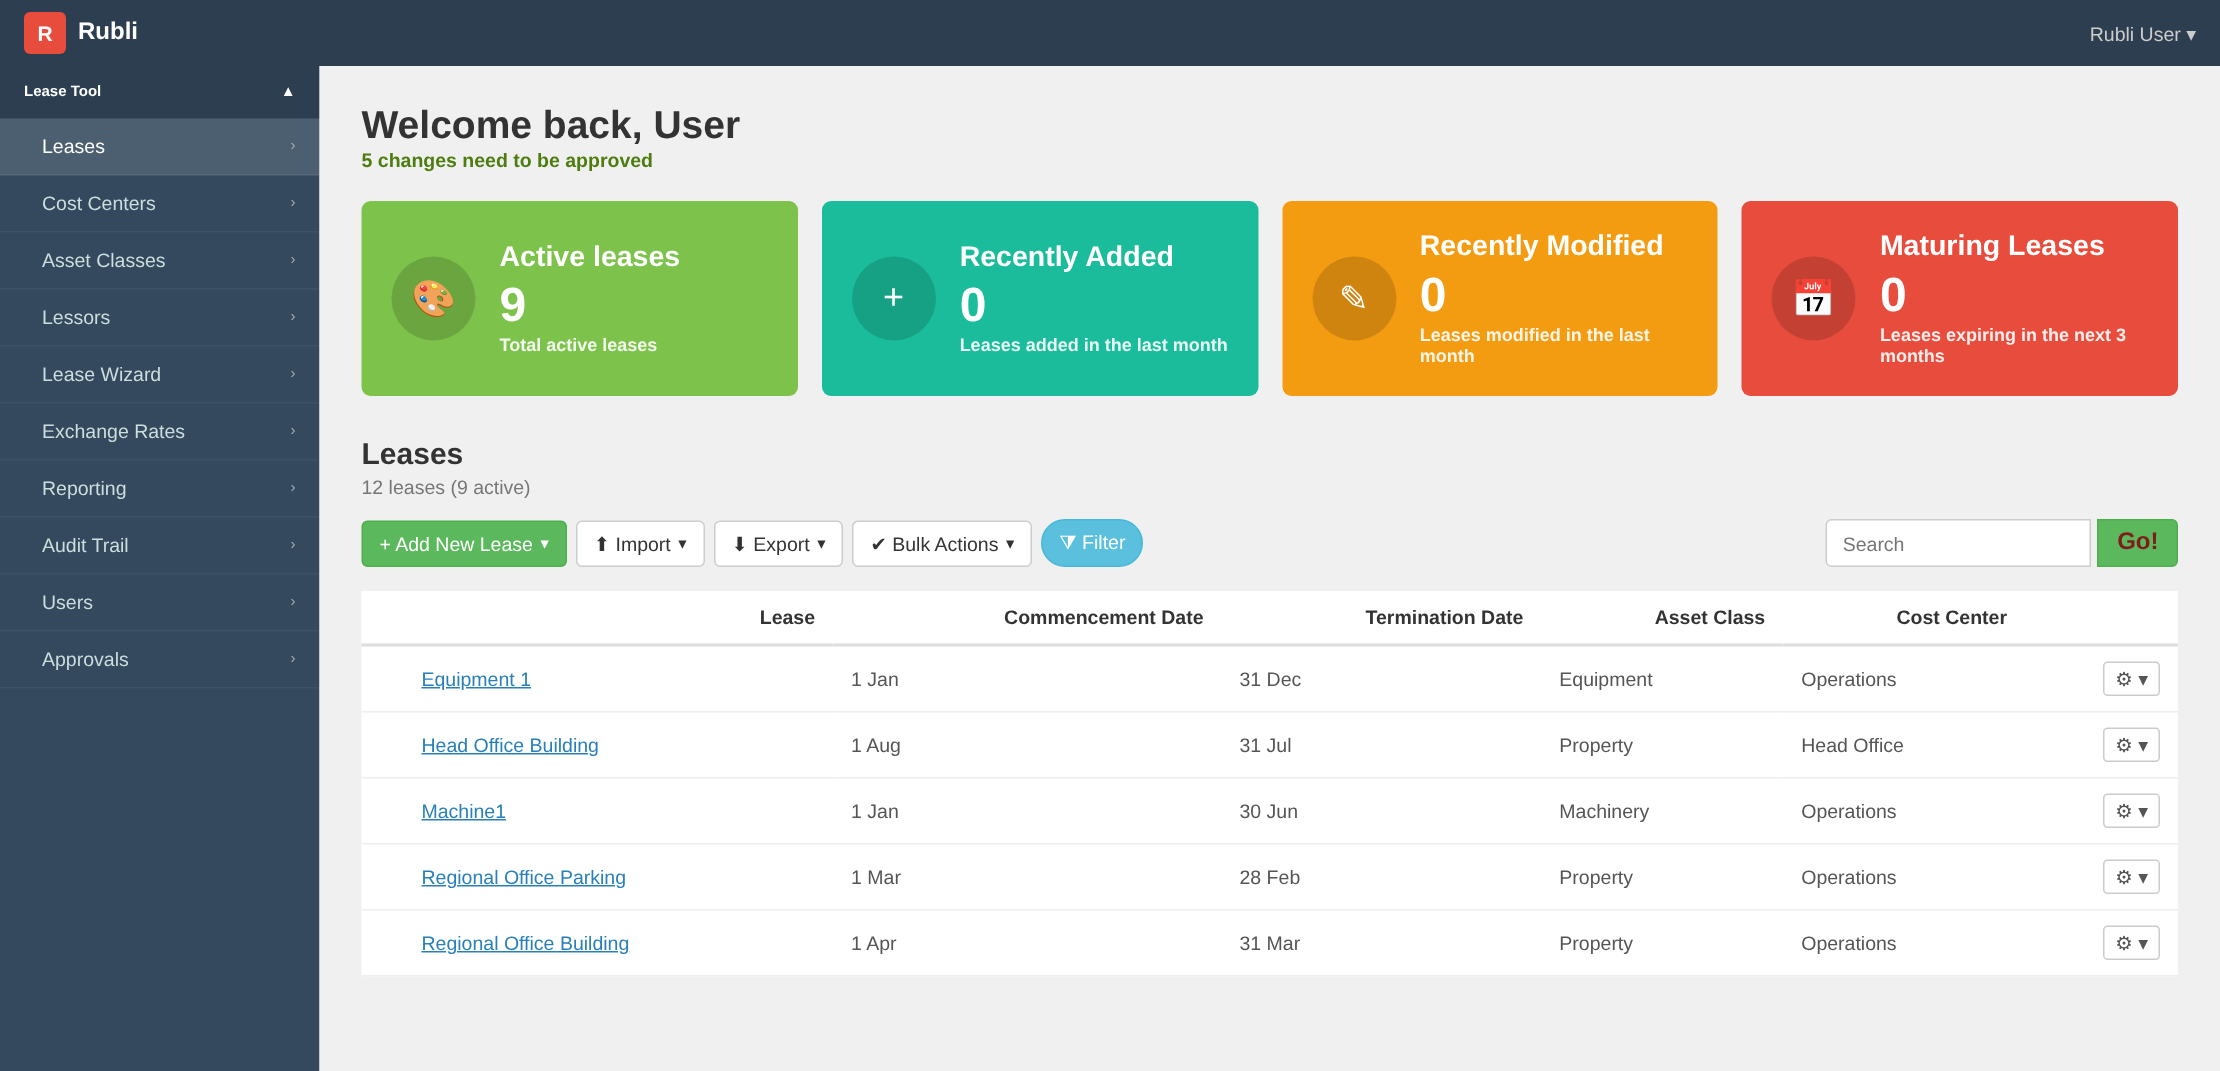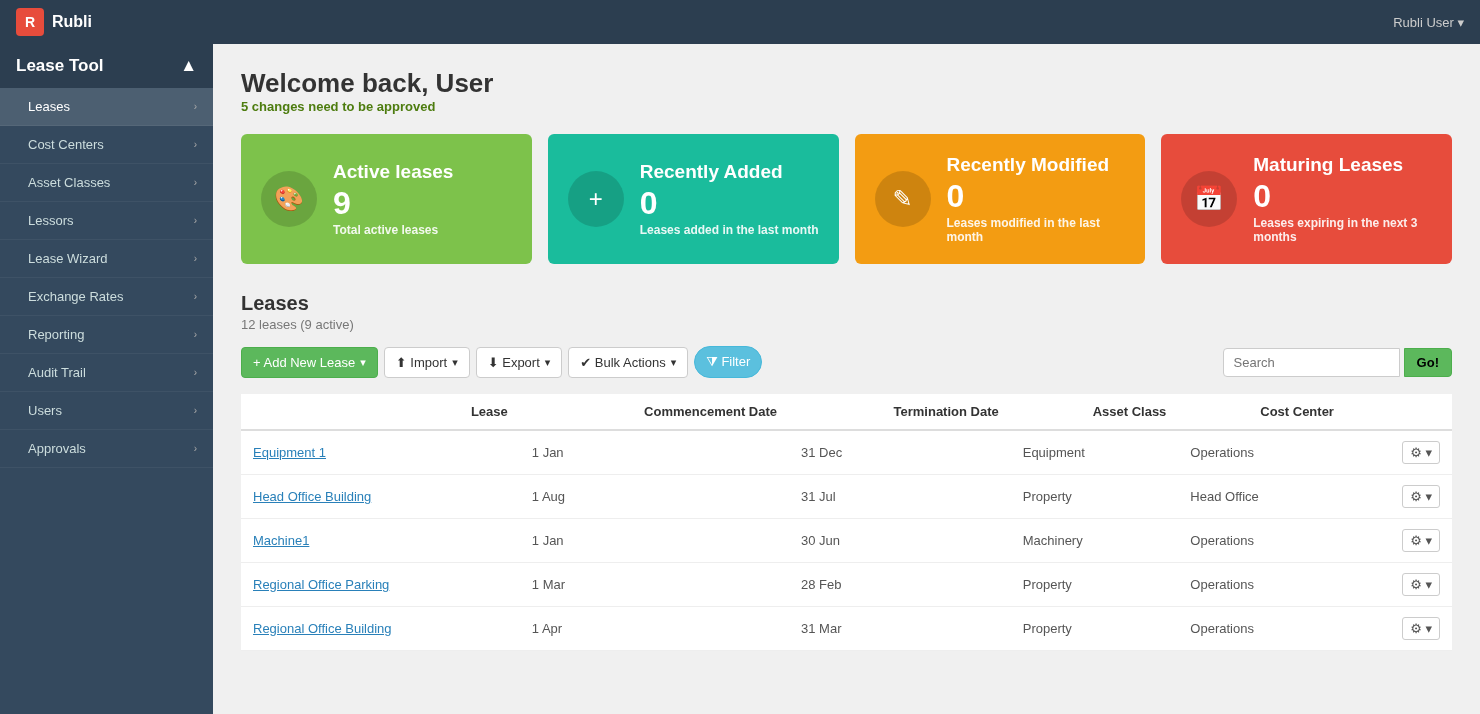--- a/index.html
+++ b/index.html
@@ -56,21 +56,21 @@
     }
     .sidebar-section {
       padding: 0;
     }
     .sidebar-header {
       background: #2c3e50;
       padding: 12px 16px;
       display: flex;
       align-items: flex-end;
       justify-content: space-between;
-      font-size: 17px;
+      font-size: 10px;
       font-weight: 600;
       color: white;
     }
     .sidebar-item {
       padding: 11px 16px 11px 28px;
       font-size: 13px;
       color: #cdd;
       cursor: pointer;
       display: flex;
       align-items: center;
@@ -218,25 +218,25 @@
     .search-input {
       border: 1px solid #ccc;
       border-radius: 4px 0 0 4px;
       padding: 6px 10px;
       font-size: 13px;
       width: 177px;
       outline: none;
     }
     .search-go {
       background: #5cb85c;
-      color: #000000;
+      color: #7f1d1d;
       border: 1px solid #4cae4c;
       border-radius: 0 4px 4px 0;
       padding: 6px 12px;
-      font-size: 13px;
+      font-size: 16px;
       cursor: pointer;
       font-weight: 600;
     }
 
     
     .leases-table {
       width: 100%;
       border-collapse: collapse;
       background: white;
       font-size: 13px;
@@ -251,20 +251,21 @@
     }
     .leases-table td {
       padding: 10px 12px;
       border-bottom: 1px solid #eee;
       color: #555;
     }
     .lease-link {
       color: #2980b9;
       text-decoration: underline;
       cursor: pointer;
+      margin-left: 28px;
     }
     .actions-cell {
       text-align: right;
       white-space: nowrap;
     }
     .gear-btn {
       background: #fff;
       border: 1px solid #ccc;
       border-radius: 3px;
       padding: 3px 7px;

